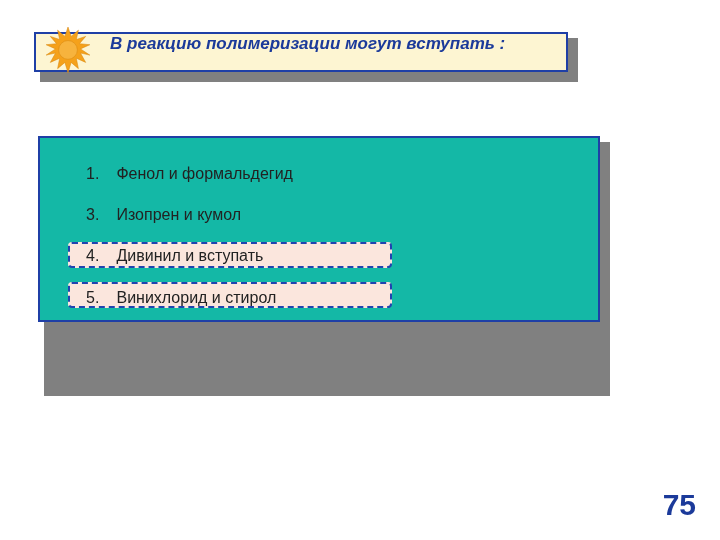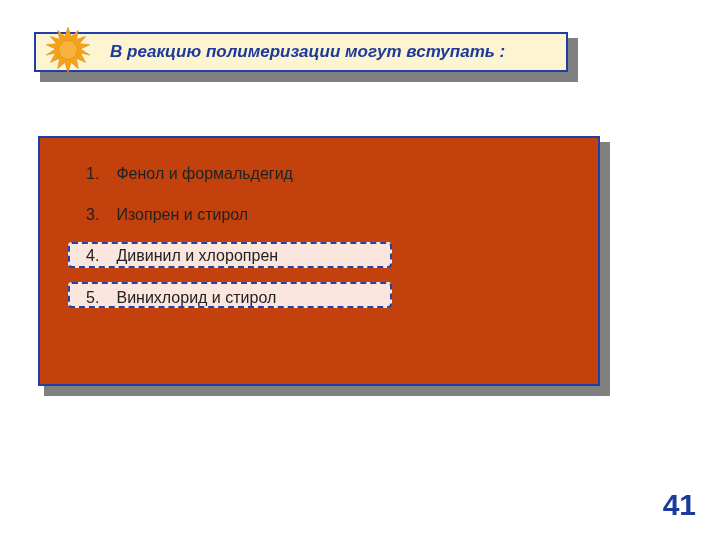--- a/index.html
+++ b/index.html
@@ -31,21 +31,20 @@
   }
   .title-box {
     position: absolute;
     left: 0;
     top: 0;
     width: 534px;
     height: 40px;
     background: #fdf5d2;
     border: 2px solid #1f3fa6;
     display: flex;
-    align-items: center;
     padding-left: 74px;
     box-sizing: border-box;
   }
   .title-text {
     color: #1b3a9a;
     font-style: italic;
     font-weight: bold;
     font-size: 17px;
     white-space: nowrap;
   }
@@ -74,22 +73,22 @@
     top: 6px;
     width: 566px;
     height: 254px;
     background: #808080;
   }
   .panel-box {
     position: absolute;
     left: 0;
     top: 0;
     width: 562px;
-    height: 250px;
-    background: #c2410c;
+    height: 186px;
+    background: #14b8a6;
     border: 2px solid #1f3fa6;
     box-sizing: border-box;
     padding: 26px 20px 20px 46px;
   }
 
   .option {
     font-size: 16px;
     color: #222;
     margin-bottom: 22px;
     position: relative;
@@ -143,27 +142,27 @@
 
     <div class="dashed" style="left:28px; top:104px; width:324px;"></div>
     <div class="dashed" style="left:28px; top:144px; width:324px;"></div>
 
     <div class="option">
       <span class="opt-num">1.</span>
       <span>Фенол и формальдегид</span>
     </div>
     <div class="option" style="position:relative; z-index:2;">
       <span class="opt-num">3.</span>
-      <span>Изопрен и стирол</span>
+      <span>Изопрен и кумол</span>
     </div>
     <div class="option" style="position:relative; z-index:2;">
       <span class="opt-num">4.</span>
-      <span>Дивинил и хлоропрен</span>
+      <span>Дивинил и вступать</span>
     </div>
     <div class="option">
       <span class="opt-num">5.</span>
       <span>Винихлорид и стирол</span>
     </div>
 
   </div>
 </div>
 
-<div class="page-num">41</div>
+<div class="page-num">75</div>
 
 </body></html>

